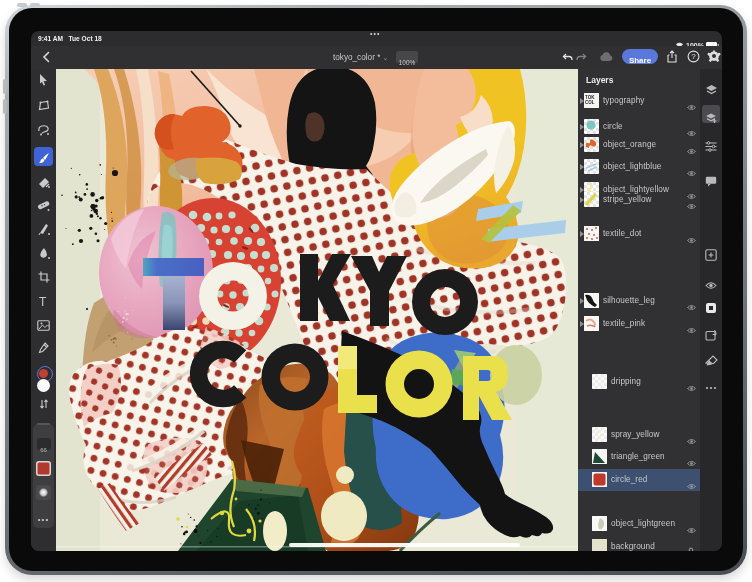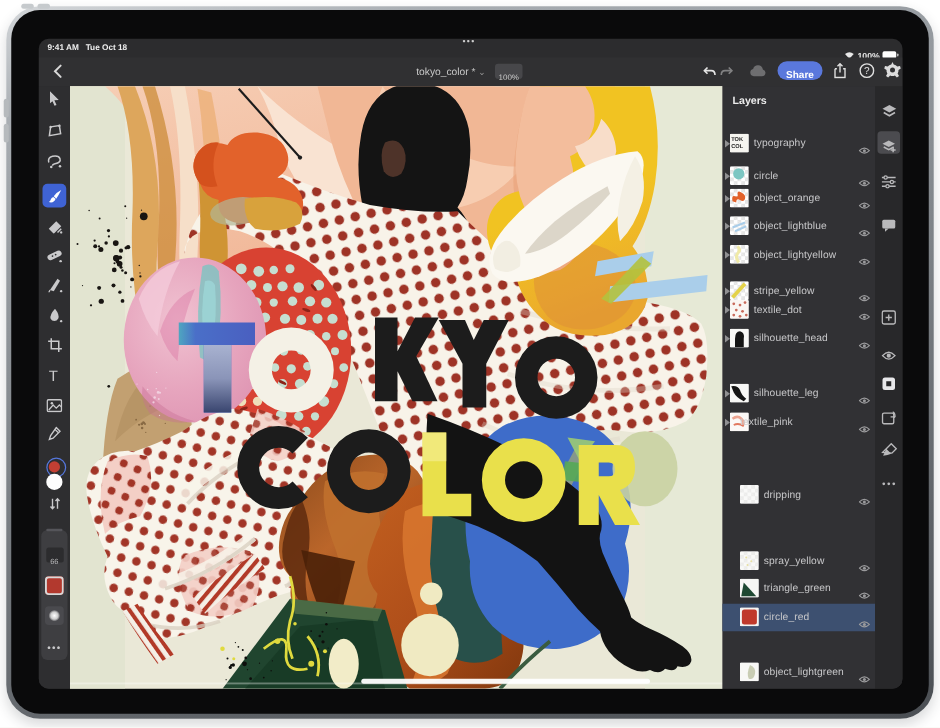--- a/index.html
+++ b/index.html
@@ -9,21 +9,21 @@
 #bezel{position:absolute;left:9px;top:8px;width:734px;height:563px;border-radius:23px;background:#0a0a0b;}
 #screen{position:absolute;left:31px;top:31px;width:691px;height:520px;border-radius:8px;background:#2c2c2e;overflow:hidden;}
 .t{position:absolute;white-space:nowrap;}
 #status{position:absolute;left:0;top:0;width:691px;height:15px;}
 #title{position:absolute;left:0;top:15px;width:691px;height:23px;background:#303032;}
 #sidebar{position:absolute;left:0;top:38px;width:25px;height:482px;background:#2e2e30;}
 #subpanel{position:absolute;left:2px;top:355px;width:21px;height:104px;background:#3e3e41;border-radius:5px;}
 #canvas{position:absolute;left:25px;top:38px;width:522px;height:482px;background:#eae8d7;}
 #layers{position:absolute;left:547px;top:38px;width:122px;height:482px;background:#313134;}
 #rstrip{position:absolute;left:669px;top:38px;width:22px;height:482px;background:#28282a;}
-.row{position:absolute;left:0;width:122px;height:22px;margin-top:14px;}
+.row{position:absolute;left:0;width:122px;height:22px;}
 .rowsel{background:#3d5070;}
 .thumb{position:absolute;top:3px;width:15px;height:15px;background:#fff;border-radius:1px;
  background-image:linear-gradient(45deg,#e4e4e4 25%,transparent 25%,transparent 75%,#e4e4e4 75%),linear-gradient(45deg,#e4e4e4 25%,transparent 25%,transparent 75%,#e4e4e4 75%);
  background-size:6px 6px;background-position:0 0,3px 3px;overflow:hidden;}
 .lname{position:absolute;top:6px;font-size:8.2px;color:#c8c8ca;letter-spacing:0.1px;}
 .eye{position:absolute;left:109px;top:7px;}
 .tri{position:absolute;left:2px;top:8px;width:0;height:0;border-left:4px solid #909092;border-top:3px solid transparent;border-bottom:3px solid transparent;}
 .trid{position:absolute;left:1px;top:9px;width:0;height:0;border-top:4px solid #909092;border-left:3px solid transparent;border-right:3px solid transparent;}
 #homebar{position:absolute;left:258px;top:512px;width:231px;height:4px;border-radius:2px;background:#fff;opacity:0.95;}
 .tool{position:absolute;left:0;width:25px;height:20px;text-align:center;}
@@ -590,21 +590,21 @@
           <div class="tri"></div>
           <div class="thumb" style="left:6px;"><svg width="15" height="15">
               <path d="M6 1 Q9 4 6 7 Q4 10 7 14" stroke="#f0eaa8" stroke-width="2.5" fill="none"></path>
             </svg></div>
           <div class="lname" style="left:25px;">object_lightyellow</div>
           <div class="eye"><svg width="9" height="7" viewBox="0 0 9 7">
               <path d="M0.5 3.5 Q4.5 -0.5 8.5 3.5 Q4.5 7.5 0.5 3.5 Z" fill="none" stroke="#9a9a9c" stroke-width="0.9"></path>
               <circle cx="4.5" cy="3.5" r="1.2" fill="#9a9a9c"></circle>
             </svg></div>
         </div>
-        <div class="row" style="top:139px;">
+        <div class="row" style="top:120px;">
           <div class="tri"></div>
           <div class="thumb" style="left:6px;"><svg width="15" height="15">
               <line x1="2" y1="13" x2="12" y2="2" stroke="#e3d24a" stroke-width="3"></line>
             </svg></div>
           <div class="lname" style="left:25px;">stripe_yellow</div>
           <div class="eye"><svg width="9" height="7" viewBox="0 0 9 7">
               <path d="M0.5 3.5 Q4.5 -0.5 8.5 3.5 Q4.5 7.5 0.5 3.5 Z" fill="none" stroke="#9a9a9c" stroke-width="0.9"></path>
               <circle cx="4.5" cy="3.5" r="1.2" fill="#9a9a9c"></circle>
             </svg></div>
         </div>
@@ -622,52 +622,40 @@
                 <circle cx="8" cy="13" r="1.1"></circle>
                 <circle cx="13" cy="12" r="1.1"></circle>
               </g>
             </svg></div>
           <div class="lname" style="left:25px;">textile_dot</div>
           <div class="eye"><svg width="9" height="7" viewBox="0 0 9 7">
               <path d="M0.5 3.5 Q4.5 -0.5 8.5 3.5 Q4.5 7.5 0.5 3.5 Z" fill="none" stroke="#9a9a9c" stroke-width="0.9"></path>
               <circle cx="4.5" cy="3.5" r="1.2" fill="#9a9a9c"></circle>
             </svg></div>
         </div>
-        <div class="row" style="top:176.6px;">
-          <div class="tri"></div>
-          <div class="thumb" style="left:6px;"><svg width="15" height="15">
-              <rect width="15" height="15" fill="#f8f8f6"></rect>
-              <path d="M4 15 V8 Q4 2 8 2 Q12 3 11 8 L11 15 Z" fill="#151515"></path>
-            </svg></div>
-          <div class="lname" style="left:25px;">silhouette_head</div>
-          <div class="eye"><svg width="9" height="7" viewBox="0 0 9 7">
-              <path d="M0.5 3.5 Q4.5 -0.5 8.5 3.5 Q4.5 7.5 0.5 3.5 Z" fill="none" stroke="#9a9a9c" stroke-width="0.9"></path>
-              <circle cx="4.5" cy="3.5" r="1.2" fill="#9a9a9c"></circle>
-            </svg></div>
-        </div>
         <div class="row" style="top:221.2px;">
           <div class="tri"></div>
           <div class="thumb" style="left:6px;"><svg width="15" height="15">
               <rect width="15" height="15" fill="#f8f8f6"></rect>
               <path d="M1 2 Q6 1 8 5 Q9 9 13 12 L11 14 Q5 11 3 7 Z" fill="#151515"></path>
             </svg></div>
           <div class="lname" style="left:25px;">silhouette_leg</div>
           <div class="eye"><svg width="9" height="7" viewBox="0 0 9 7">
               <path d="M0.5 3.5 Q4.5 -0.5 8.5 3.5 Q4.5 7.5 0.5 3.5 Z" fill="none" stroke="#9a9a9c" stroke-width="0.9"></path>
               <circle cx="4.5" cy="3.5" r="1.2" fill="#9a9a9c"></circle>
             </svg></div>
         </div>
         <div class="row" style="top:243.5px;">
           <div class="tri"></div>
           <div class="thumb" style="left:6px;"><svg width="15" height="15">
               <rect width="15" height="15" fill="#fbf8f6"></rect>
               <path d="M2 5 Q6 2 9 5 Q12 8 10 10" stroke="#eda491" stroke-width="2" fill="none"></path>
               <path d="M3 10 Q7 8 11 11" stroke="#e2785f" stroke-width="1.5" fill="none"></path>
             </svg></div>
-          <div class="lname" style="left:14px;">textile_pink</div>
+          <div class="lname" style="left:25px;">textile_pink</div>
           <div class="eye"><svg width="9" height="7" viewBox="0 0 9 7">
               <path d="M0.5 3.5 Q4.5 -0.5 8.5 3.5 Q4.5 7.5 0.5 3.5 Z" fill="none" stroke="#9a9a9c" stroke-width="0.9"></path>
               <circle cx="4.5" cy="3.5" r="1.2" fill="#9a9a9c"></circle>
             </svg></div>
         </div>
         <div class="row" style="top:302px;">
           <div class="thumb" style="left:14px;"><svg width="15" height="15">
               <rect width="15" height="15" fill="#f4f4f2" opacity="0.5"></rect>
             </svg></div>
           <div class="lname" style="left:33px;">dripping</div>

